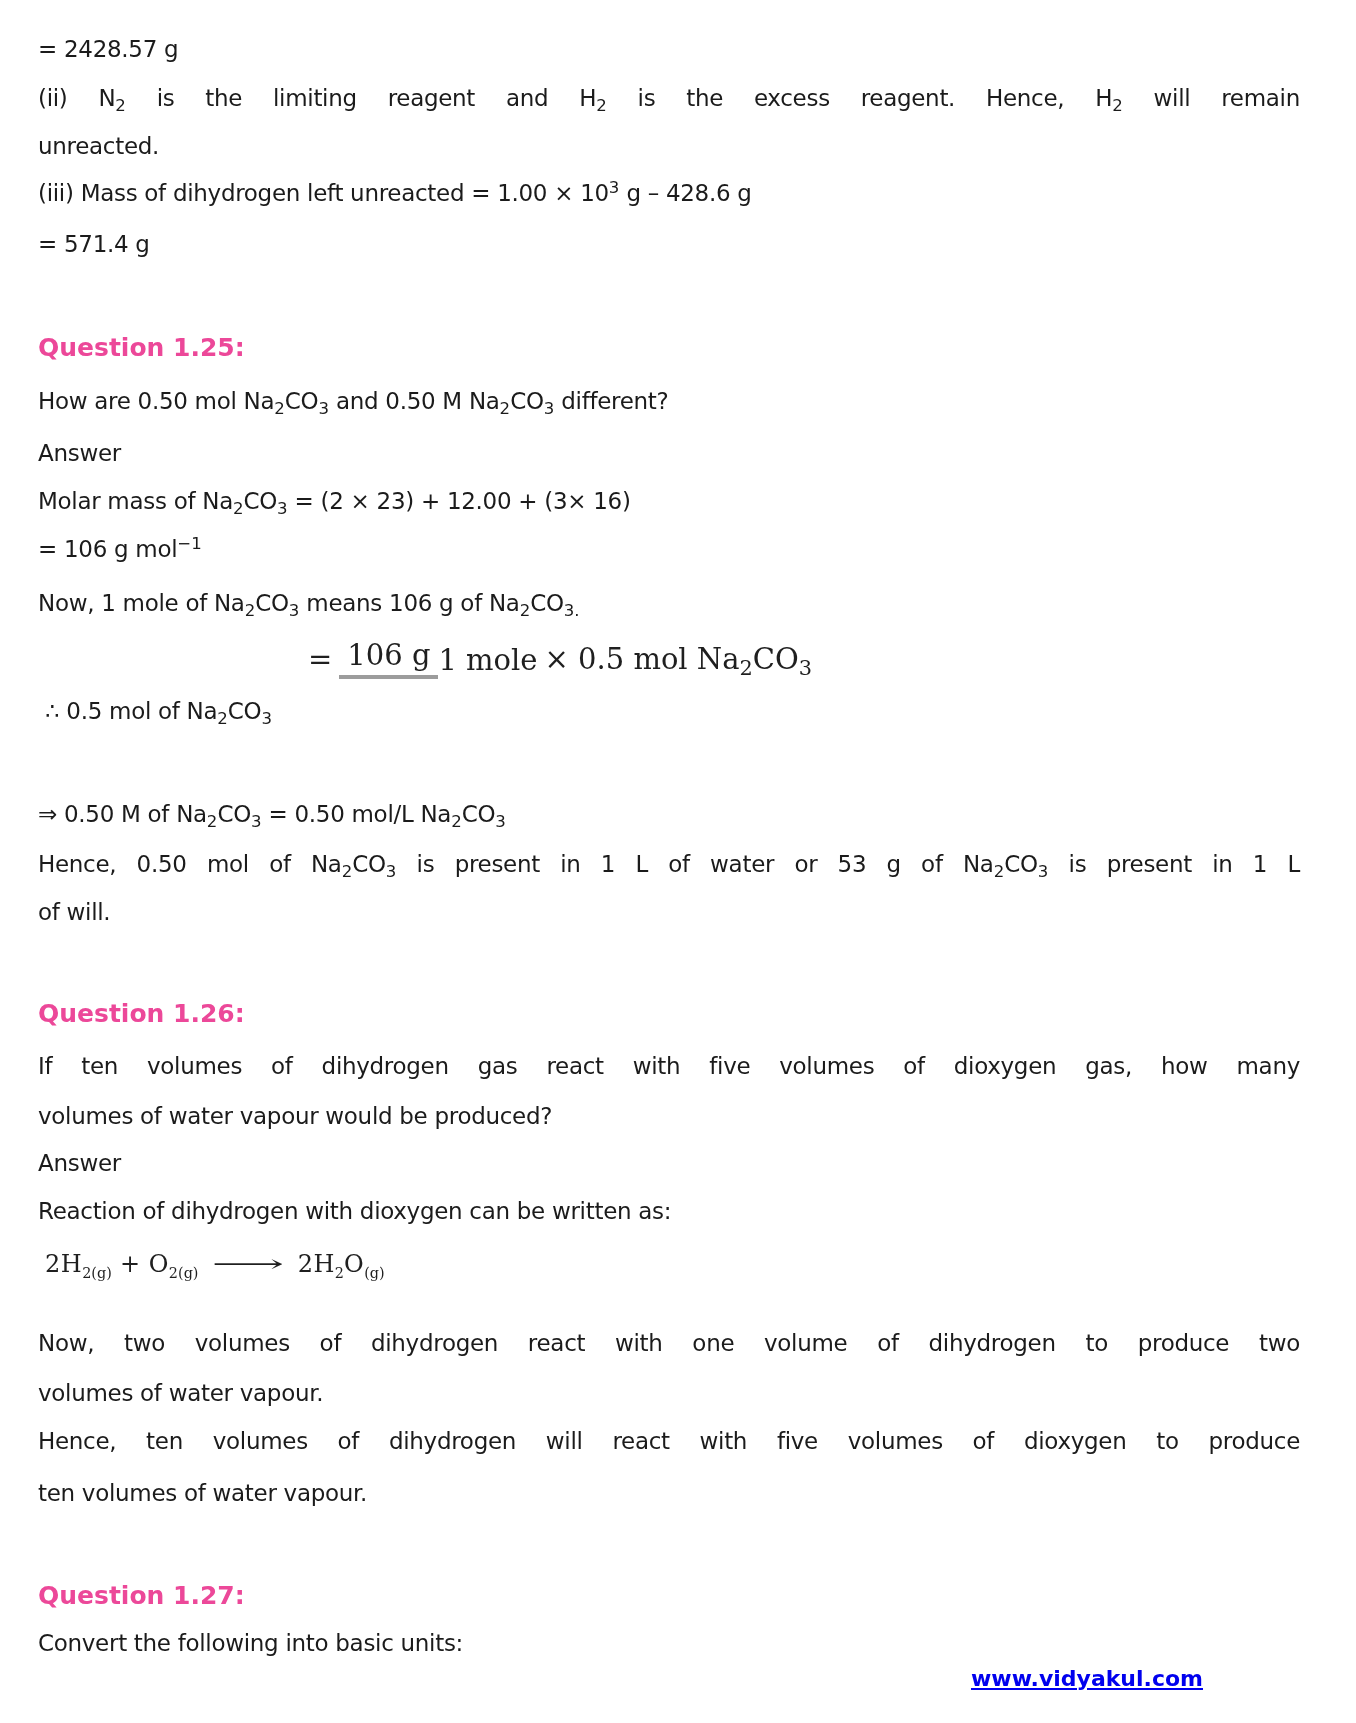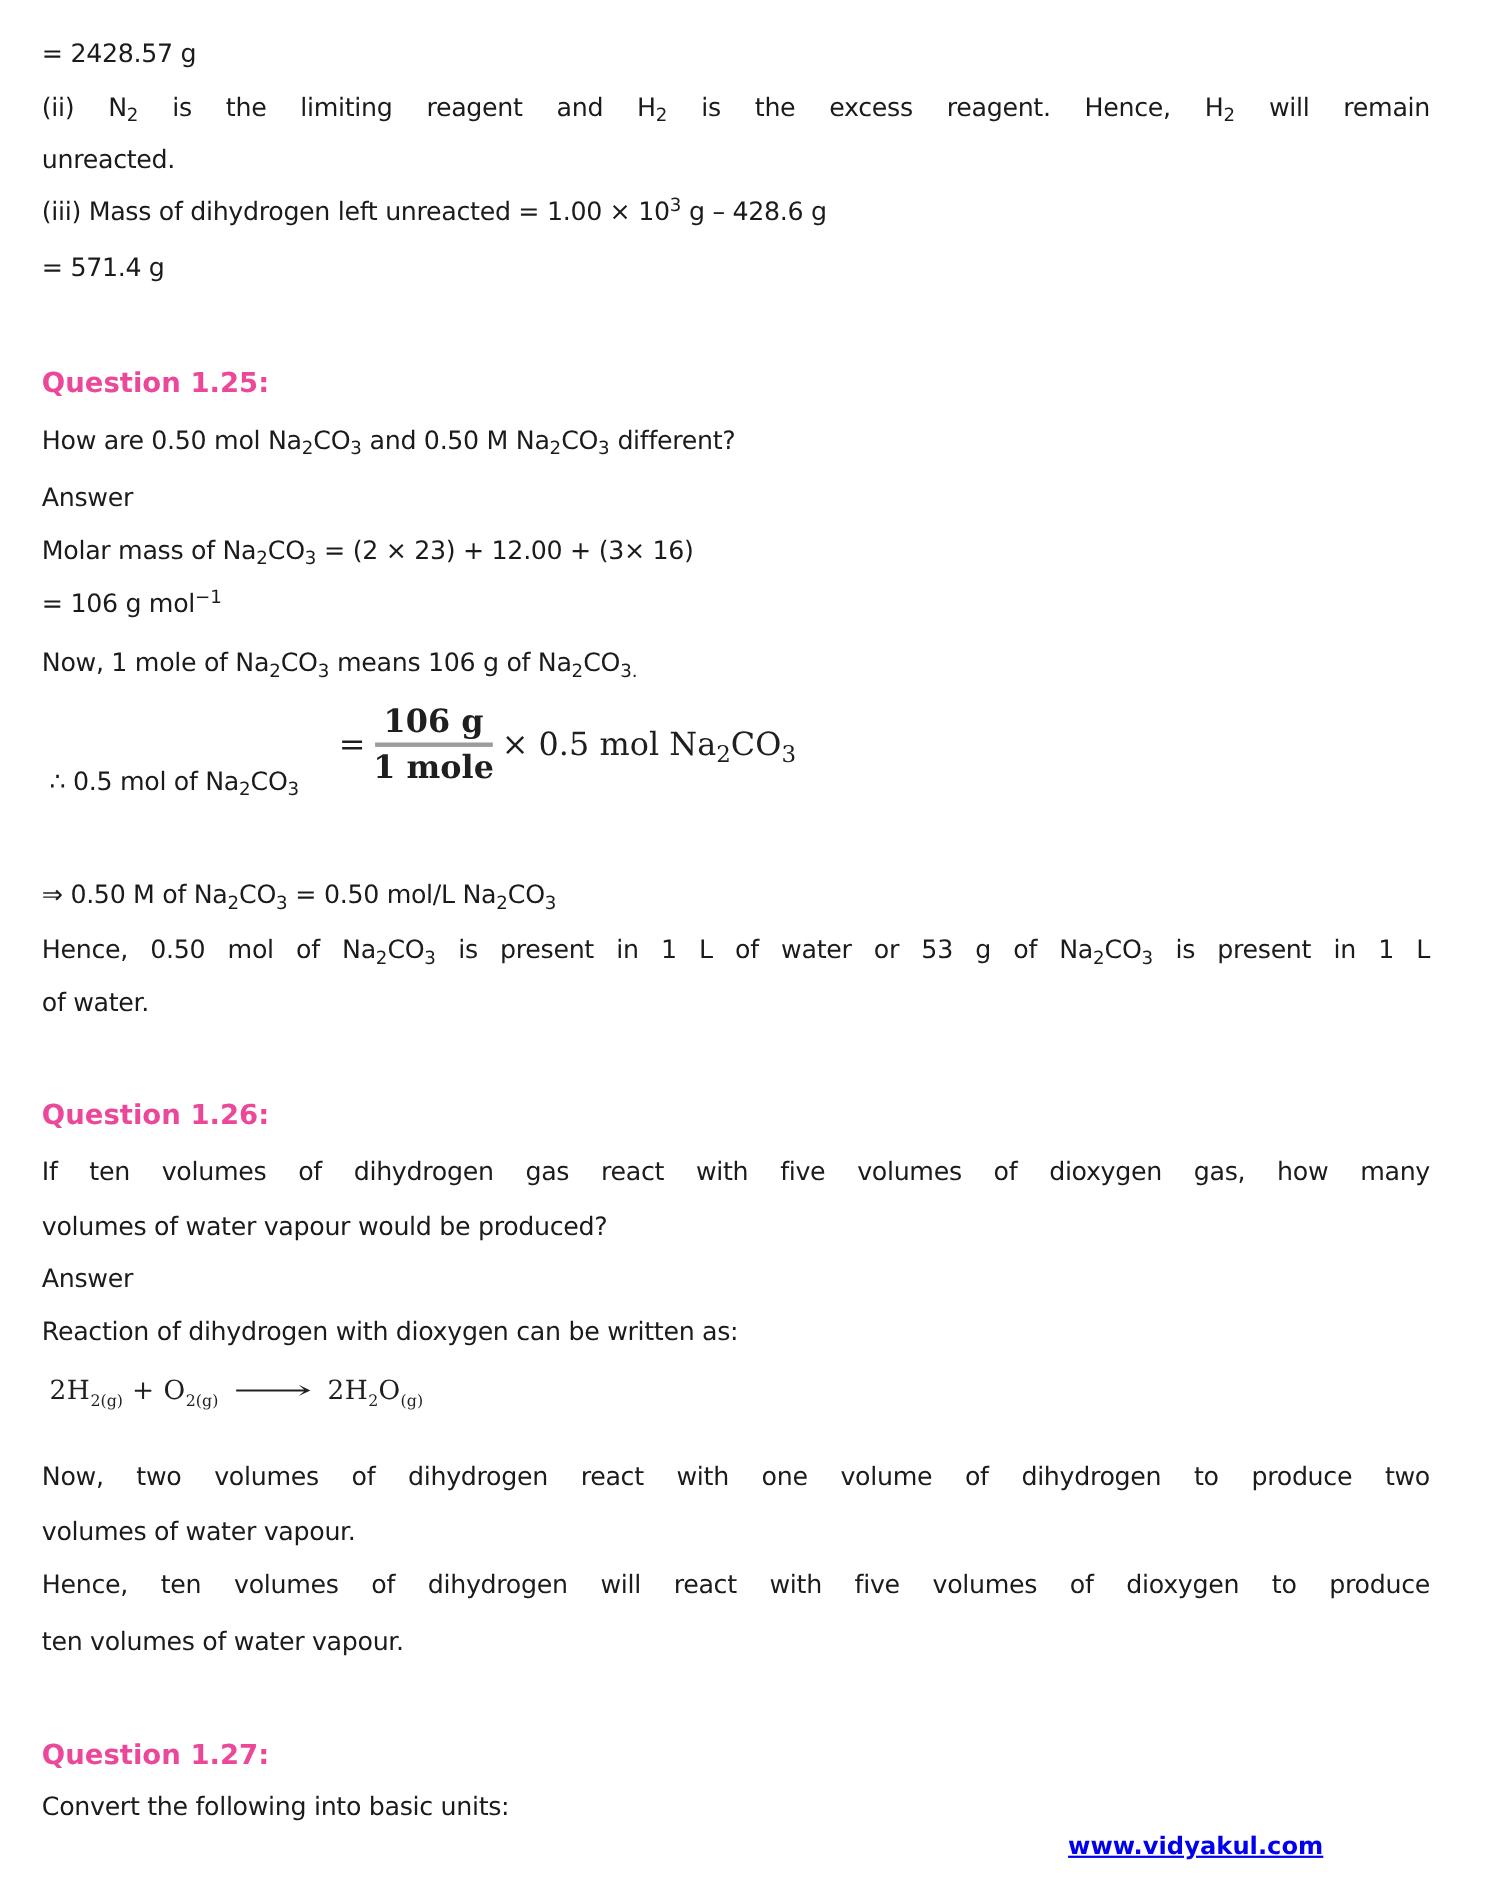--- a/index.html
+++ b/index.html
@@ -59,24 +59,23 @@
   }
   .eq-row {
     display: flex;
     align-items: center;
     gap: 7px;
     font-size: 29px;
     line-height: 1.1;
   }
   .frac {
     display: inline-flex;
-    flex-direction: column;
+    flex-direction: row;
     align-items: center;
     text-align: center;
-    font-weight: bold;
   }
   .frac .numer {
     padding: 0 8px 3px 8px;
     border-bottom: 4px solid #9c9c9c;
   }
   .frac .denom {
     padding-top: 3px;
   }
   .chem-eq {
     font-size: 24px;
@@ -129,21 +128,21 @@
         <span class="denom">1 mole</span>
       </span>
       <span>× 0.5 mol Na<sub>2</sub>CO<sub>3</sub></span>
     </div>
   </div>
   <div class="line" style="top:688px; left:45px; width:auto">∴ 0.5 mol of Na<sub>2</sub>CO<sub>3</sub></div>
 
   <div class="line" style="top:791px">⇒ 0.50 M of Na<sub>2</sub>CO<sub>3</sub> = 0.50 mol/L Na<sub>2</sub>CO<sub>3</sub></div>
 
   <div class="line jfull" style="top:841px">Hence, 0.50 mol of Na<sub>2</sub>CO<sub>3</sub> is present in 1 L of water or 53 g of Na<sub>2</sub>CO<sub>3</sub> is present in 1 L</div>
-  <div class="line" style="top:889px">of water.</div>
+  <div class="line" style="top:889px">of will.</div>
 
   <div class="line heading" style="top:991px">Question 1.26:</div>
   <div class="line jfull" style="top:1043px">If ten volumes of dihydrogen gas react with five volumes of dioxygen gas, how many</div>
   <div class="line" style="top:1093px">volumes of water vapour would be produced?</div>
   <div class="line" style="top:1140px">Answer</div>
   <div class="line" style="top:1188px">Reaction of dihydrogen with dioxygen can be written as:</div>
 
   <div class="eq-serif chem-eq" style="top:1250px; left:45px;">2H<sub>2(g)</sub> + O<sub>2(g)</sub> <span class="long-arrow">⟶</span> 2H<sub>2</sub>O<sub>(g)</sub></div>
 
   <div class="line jfull" style="top:1320px">Now, two volumes of dihydrogen react with one volume of dihydrogen to produce two</div>

